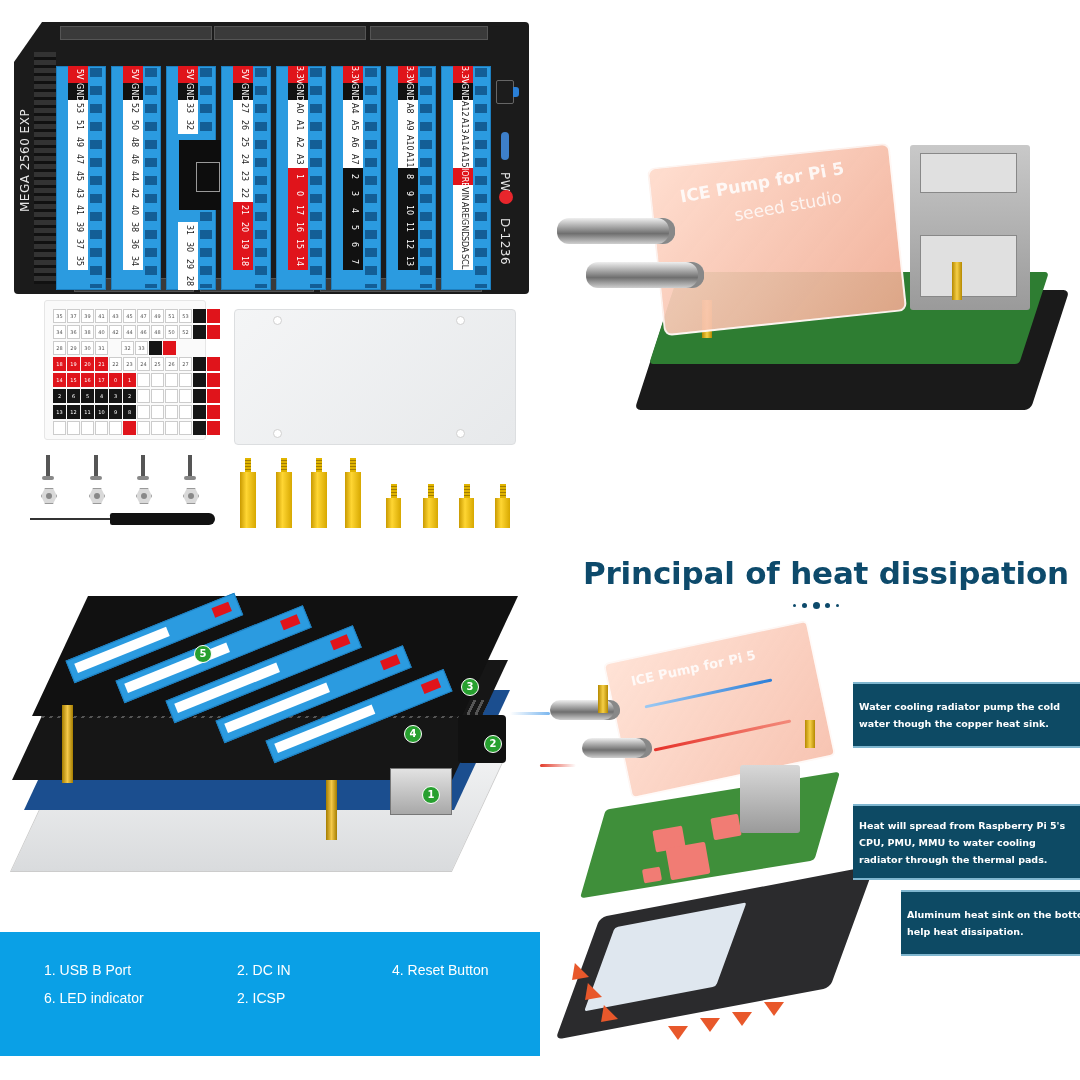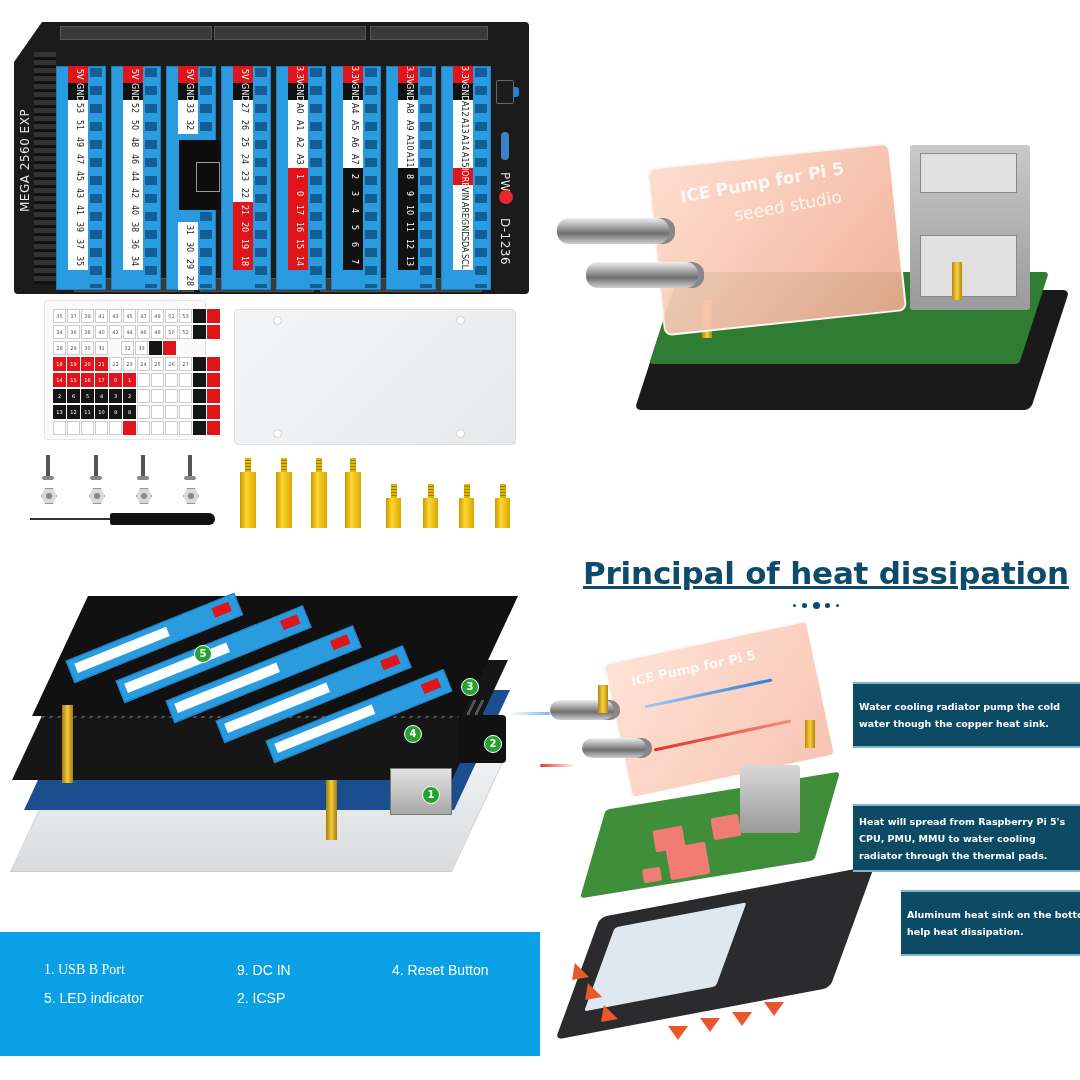--- a/index.html
+++ b/index.html
@@ -89,21 +89,21 @@
   .asm-post{position:absolute;width:11px;background:linear-gradient(90deg,#a57d00,#f4c94a,#a57d00);}
   .badge{position:absolute;width:16px;height:16px;border-radius:50%;background:#27a02f;color:#fff;font-size:10px;
     line-height:16px;text-align:center;font-weight:bold;border:1px solid #fff;}
 
   
   .legend{left:0;top:932px;width:540px;height:124px;background:#0aa0e6;}
   .legend span{position:absolute;color:#fff;font-family:"Liberation Sans",sans-serif;font-size:14px;}
 
   
   .hd-title{left:583px;top:555px;width:480px;color:#0d4a6b;font-family:"DejaVu Sans",sans-serif;
-    font-size:31px;font-weight:bold;white-space:nowrap;letter-spacing:-.2px;text-decoration:underline;}
+    font-size:31px;font-weight:bold;white-space:nowrap;letter-spacing:-.2px;}
   .dots{left:793px;top:601px;width:46px;height:8px;display:flex;justify-content:space-between;align-items:center;}
   .dots i{display:block;border-radius:50%;background:#0d4a6b;}
   .callout{left:853px;width:227px;background:#0d4a64;border-top:2px solid #7fb6cf;border-bottom:2px solid #7fb6cf;
     color:#ffffff;font-family:"DejaVu Sans",sans-serif;font-size:9.5px;font-weight:bold;line-height:17px;
     padding:0 6px;box-sizing:border-box;display:flex;align-items:center;}
 
   
   .ex-pump{left:615px;top:640px;width:205px;height:135px;background:linear-gradient(135deg,rgba(255,225,212,.95),rgba(246,186,165,.85));
     border:2px solid rgba(255,255,255,.85);border-radius:6px;transform:rotate(-12deg);}
   .ex-pump .etch{position:absolute;left:22px;top:14px;color:#fff;font-size:13px;font-weight:bold;opacity:.85;}
@@ -432,24 +432,24 @@
 <div class="abs asm-dc"></div>
 <div class="asm-post" style="left:62px;top:705px;height:78px;"></div>
 <div class="asm-post" style="left:326px;top:780px;height:60px;"></div>
 <div class="badge" style="left:422px;top:786px;">1</div>
 <div class="badge" style="left:484px;top:735px;">2</div>
 <div class="badge" style="left:461px;top:678px;">3</div>
 <div class="badge" style="left:404px;top:725px;">4</div>
 <div class="badge" style="left:194px;top:645px;">5</div>
 
 <div class="abs legend">
-  <span style="left:44px;top:30px;font-family:Liberation Serif, serif;">1.  USB B Port</span>
-  <span style="left:237px;top:30px;">9. DC IN</span>
+  <span style="left:44px;top:30px;">1.  USB B Port</span>
+  <span style="left:237px;top:30px;">2. DC IN</span>
   <span style="left:392px;top:30px;">4. Reset Button</span>
-  <span style="left:44px;top:58px;">5. LED indicator</span>
+  <span style="left:44px;top:58px;">6. LED indicator</span>
   <span style="left:237px;top:58px;">2. ICSP</span>
 </div>
 
 <div class="abs hd-title">Principal of heat dissipation</div>
 <div class="abs dots">
   <i style="width:3px;height:3px;"></i>
     <i style="width:5px;height:5px;"></i>
     <i style="width:7px;height:7px;"></i>
     <i style="width:5px;height:5px;"></i>
     <i style="width:3px;height:3px;"></i>
@@ -479,14 +479,14 @@
 </div>
 <div class="arrow" style="left:567px;top:968px;transform:rotate(45deg);"></div>
 <div class="arrow" style="left:580px;top:988px;transform:rotate(45deg);"></div>
 <div class="arrow" style="left:596px;top:1010px;transform:rotate(45deg);"></div>
 <div class="arrow" style="left:668px;top:1026px;"></div>
 <div class="arrow" style="left:700px;top:1018px;"></div>
 <div class="arrow" style="left:732px;top:1012px;"></div>
 <div class="arrow" style="left:764px;top:1002px;"></div>
 
 <div class="abs callout" style="top:682px;height:66px;">Water cooling radiator pump the cold water though the copper heat sink.</div>
-<div class="abs callout" style="top:804px;height:68px;">Heat will spread from Raspberry Pi 5's CPU, PMU, MMU to water cooling radiator through the thermal pads.</div>
+<div class="abs callout" style="top:804px;height:76px;">Heat will spread from Raspberry Pi 5's CPU, PMU, MMU to water cooling radiator through the thermal pads.</div>
 <div class="abs callout" style="top:890px;height:66px;margin-left:48px;">Aluminum heat sink on the bottom will help heat dissipation.</div>
 
 </body></html>

